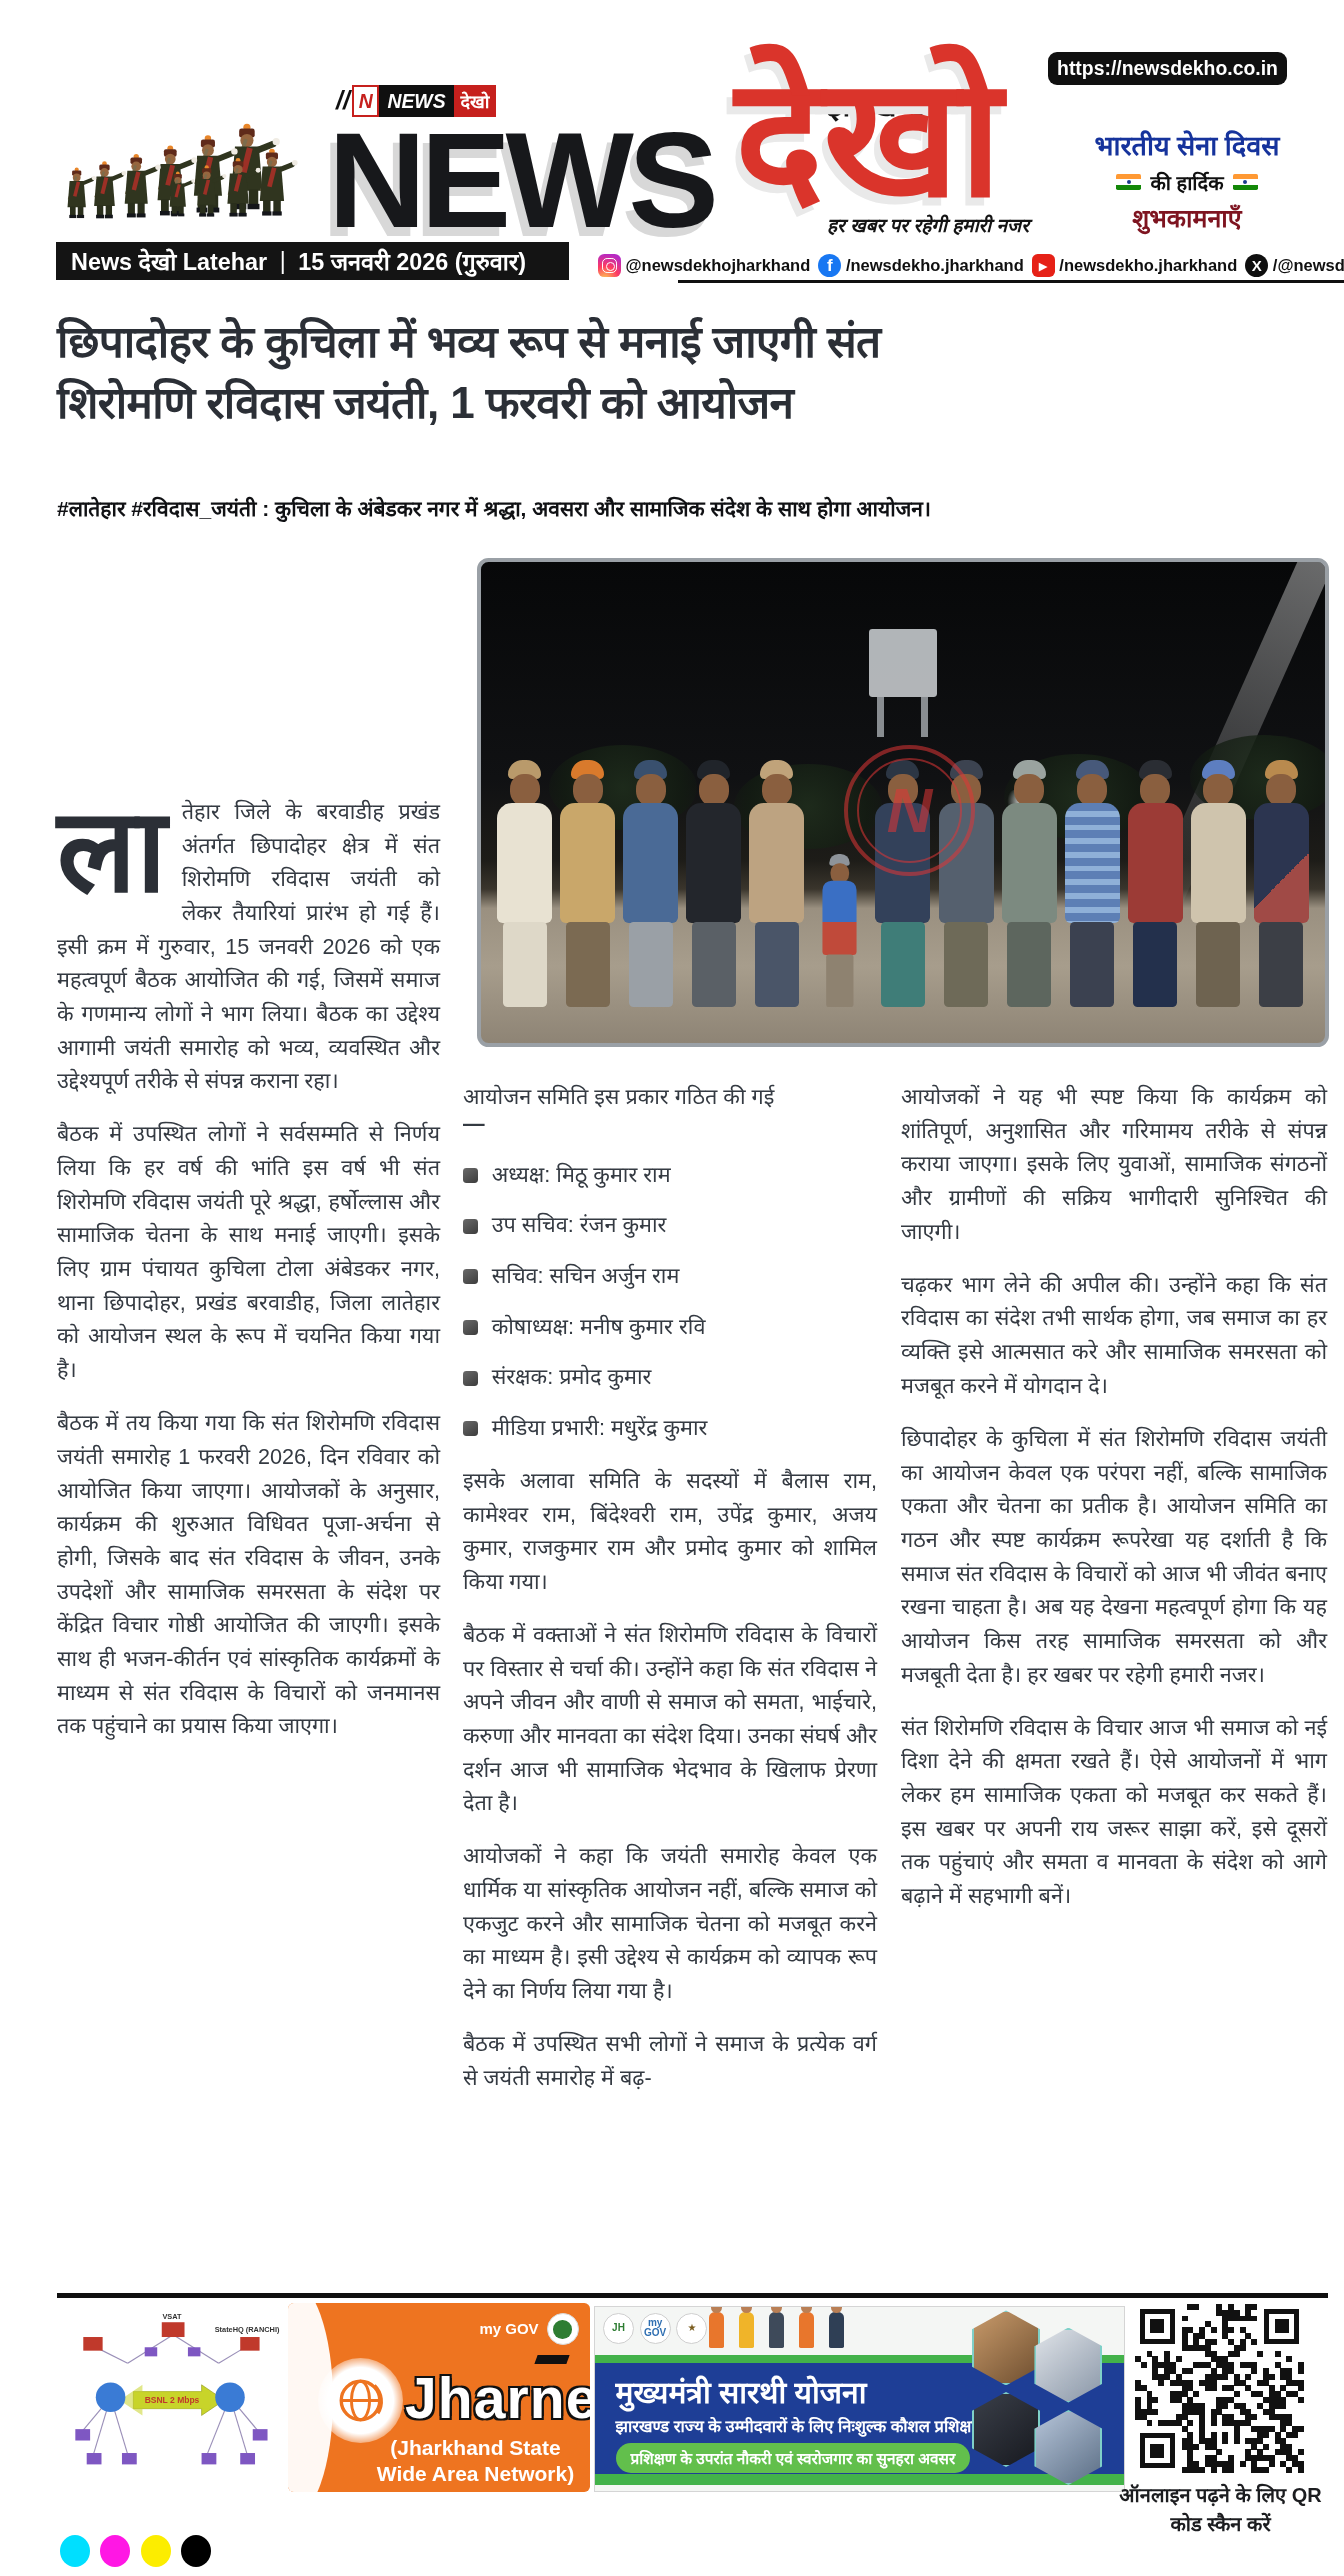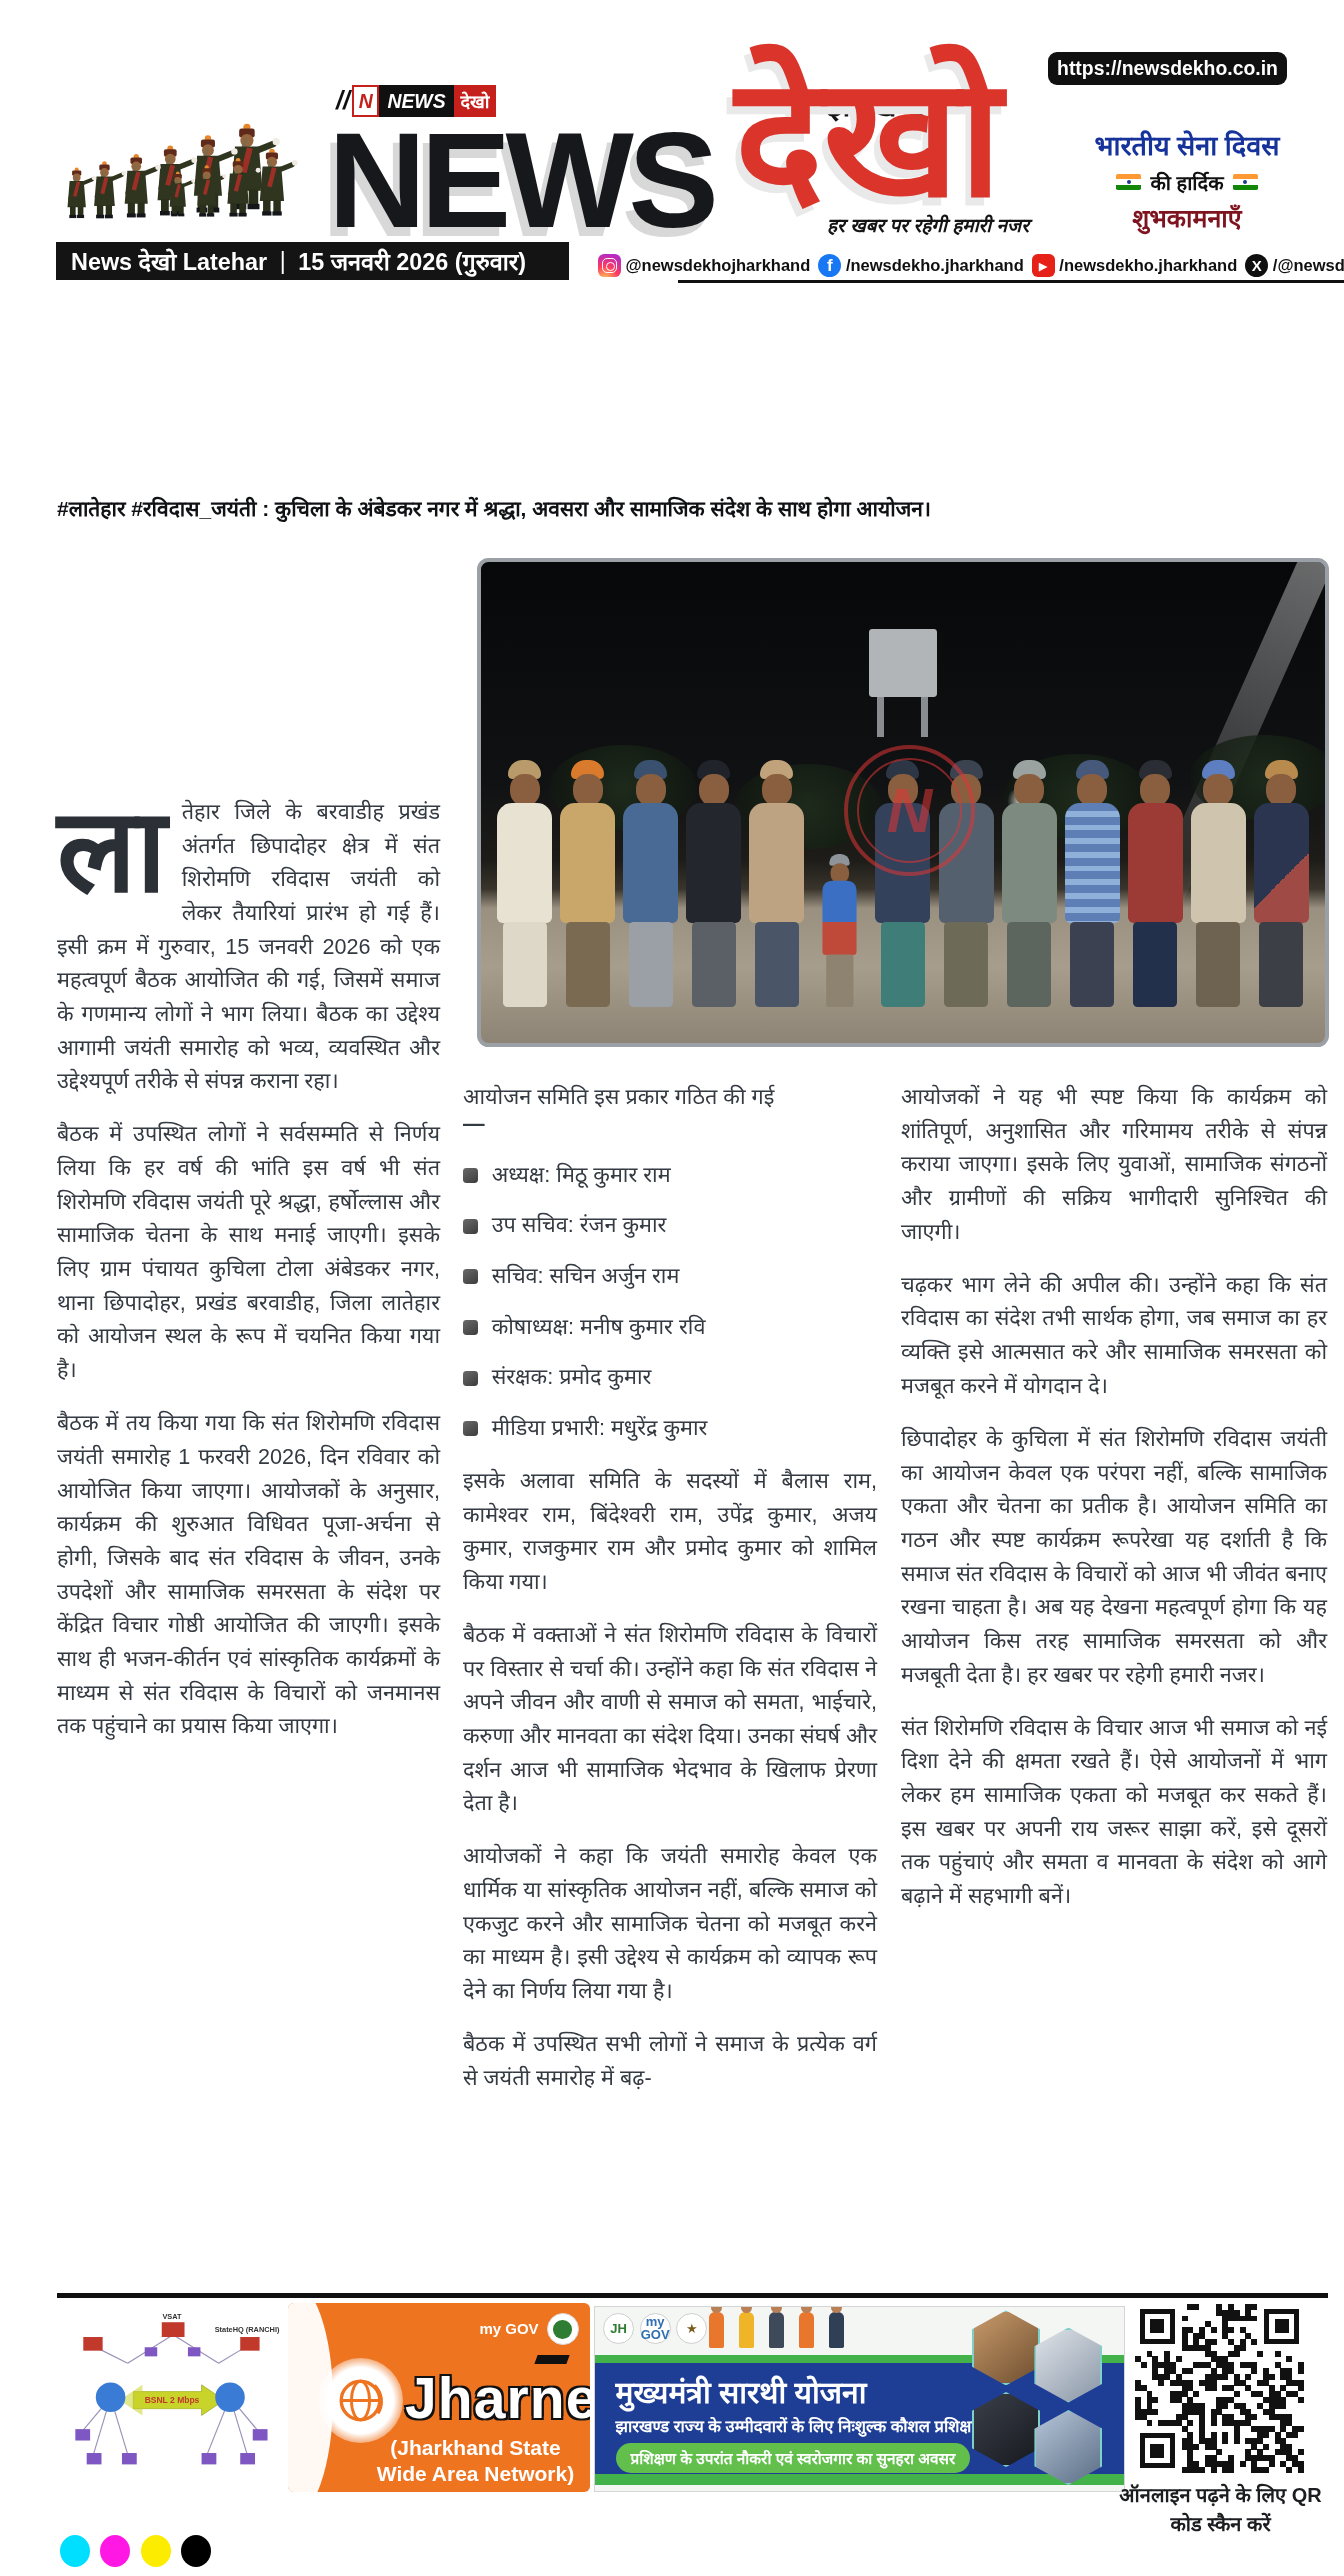--- a/index.html
+++ b/index.html
@@ -95,21 +95,21 @@
   .jh-globe { position:absolute; left:30px; top:55px; width:85px; height:85px; border-radius:50%; background:radial-gradient(circle,#ffffff 55%, rgba(255,255,255,.25) 75%, rgba(255,255,255,0) 100%); display:flex; align-items:center; justify-content:center; }
   .jh-top { position:absolute; right:11.4px; top:10.3px; display:flex; align-items:center; gap:8px; color:#fff; }
   .jh-mygov { font-size:15px; font-weight:900; line-height:.95; text-align:right; }
   .jh-emblem { width:32px; height:32px; border-radius:50%; background:#fff; border:1.7px solid #d9d9d9; position:relative; }
   .jh-emblem:after { content:""; position:absolute; inset:5.7px; border-radius:50%; background:#2e7d32; }
   .jh-title { position:absolute; left:117px; top:62px; font-size:57px; font-weight:900; color:#fff; letter-spacing:1.1px; text-shadow:2.3px 2.3px 0 #111, -2.3px 2.3px 0 #111, 2.3px -2.3px 0 #111, -2.3px -2.3px 0 #111; }
   .jh-cap { position:absolute; left:248px; top:52px; width:32px; height:9px; background:#111; transform:skewX(-20deg); }
   .jh-sub { position:absolute; left:85px; top:132px; width:205px; text-align:center; font-size:21px; font-weight:800; color:#fff; line-height:1.25; }
   .ad-saarthi { position:absolute; left:594px; top:2306px; width:531px; height:186px; background:#f4f6f4; overflow:hidden; border:0.6px solid #d5d5d5; }
   .sa-logos { position:absolute; left:8px; top:5.7px; display:flex; gap:5.7px; }
-  .sa-logos .lg { width:31px; height:31px; border-radius:50%; background:#fff; border:1.1px solid #cfcfcf; display:flex; align-items:center; justify-content:center; font-size:13px; font-weight:900; color:#2e7d32; text-align:center; line-height:1; }
+  .sa-logos .lg { width:31px; height:31px; border-radius:50%; background:#fff; border:1.1px solid #cfcfcf; display:flex; align-items:center; justify-content:center; font-size:10px; font-weight:900; color:#2e7d32; text-align:center; line-height:1; }
   .sa-workers { position:absolute; left:114px; top:4.6px; display:flex; gap:15px; align-items:flex-end; }
   .sa-man { width:15px; height:36px; border-radius:5.7px 5.7px 1.7px 1.7px; position:relative; }
   .sa-man:before { content:""; position:absolute; left:50%; top:-10.3px; width:11.4px; height:11.4px; margin-left:-5.7px; border-radius:50%; background:#b97f55; }
   .sa-green { position:absolute; left:0; top:48px; width:100%; height:8px; background:#43b24a; }
   .sa-blue { position:absolute; left:0; top:56px; width:100%; height:112px; background:#1e3e96; }
   .sa-title { position:absolute; left:20.5px; top:64px; font-size:30px; font-weight:900; color:#fff; }
   .sa-sub { position:absolute; left:20.5px; top:107px; font-size:16.5px; font-weight:800; color:#fff; }
   .sa-pill { position:absolute; left:20.5px; top:136px; background:#62bf4c; color:#fff; font-size:15.4px; font-weight:800; padding:4.6px 15px; border-radius:17px; }
   .sa-bottom { position:absolute; left:0; top:167px; width:100%; height:11.4px; background:#43b24a; }
   .hex { position:absolute; width:68px; height:75px; clip-path:polygon(50% 0,100% 25%,100% 75%,50% 100%,0 75%,0 25%); border:0; }
@@ -200,20 +200,24 @@
     </div>
   </div>
   <div class="social-rule"></div>
 
   <div class="datebar">
     <span class="ed">News देखो Latehar</span>
     <span class="sep">|</span>
     <span class="dt">15 जनवरी 2026 (गुरुवार)</span>
   </div>
 
+  <div class="headline">
+    <div>छिपादोहर के कुचिला में भव्य रूप से मनाई जाएगी संत</div>
+    <div>शिरोमणि रविदास जयंती, 1 फरवरी को आयोजन</div>
+  </div>
   <div class="subhead">#लातेहार #रविदास_जयंती : कुचिला के अंबेडकर नगर में श्रद्धा, अवसरा और सामाजिक संदेश के साथ होगा आयोजन।</div>
 
 
   <div class="photo">
     <div class="ph-beam"></div>
     <div class="ph-tree" style="left:8%; top:38%;"></div>
     <div class="ph-tree" style="left:30%; top:42%;"></div>
     <div class="ph-tree" style="left:62%; top:40%;"></div>
     <div class="ph-tree" style="left:84%; top:36%;"></div>
     <div class="ph-tank"></div>

